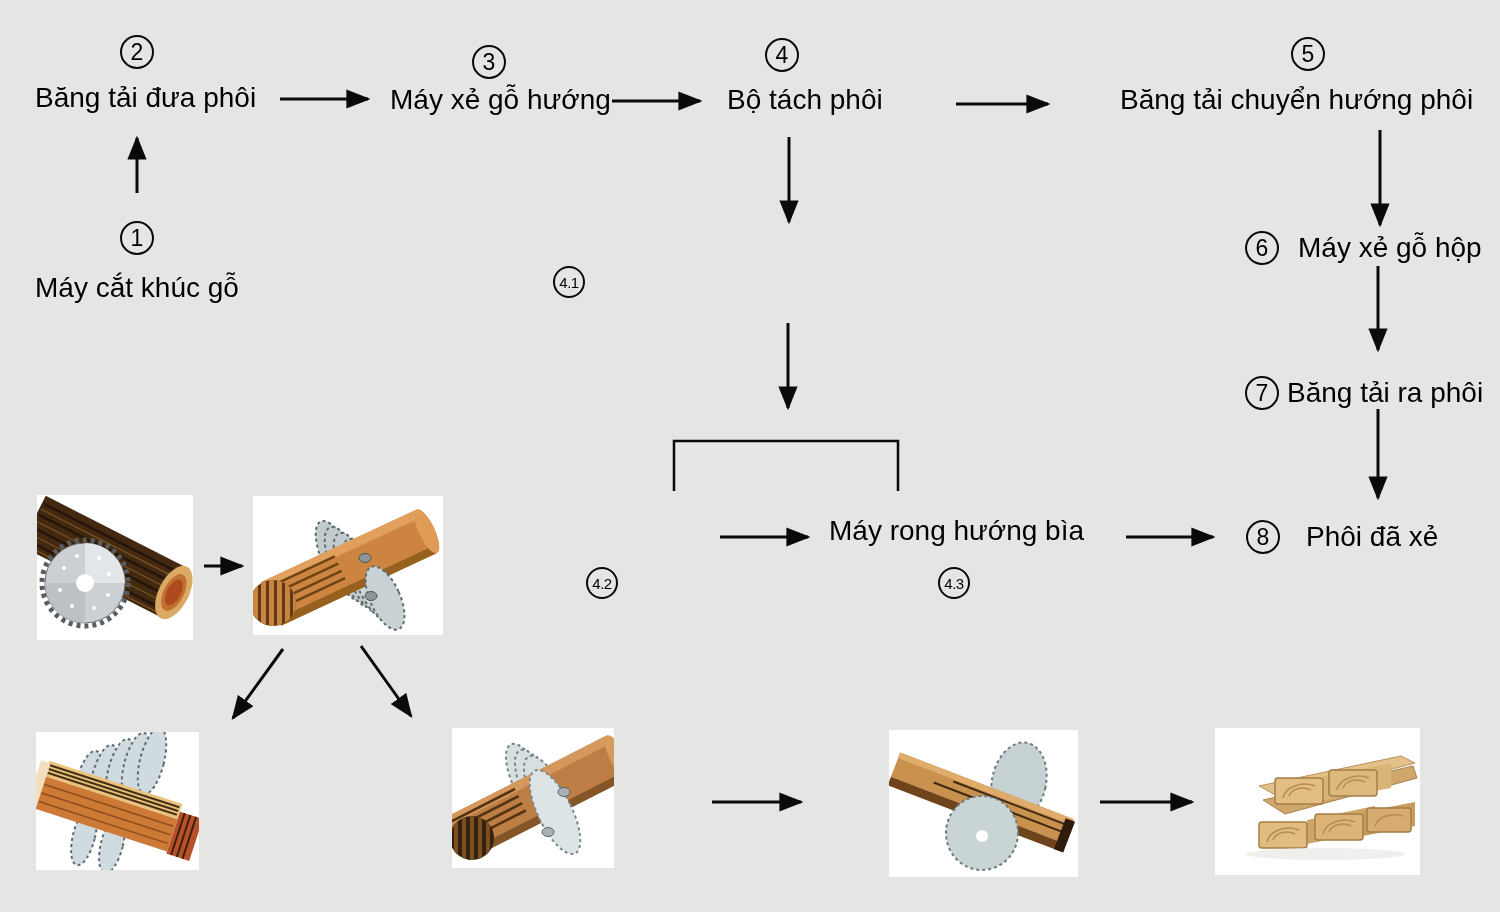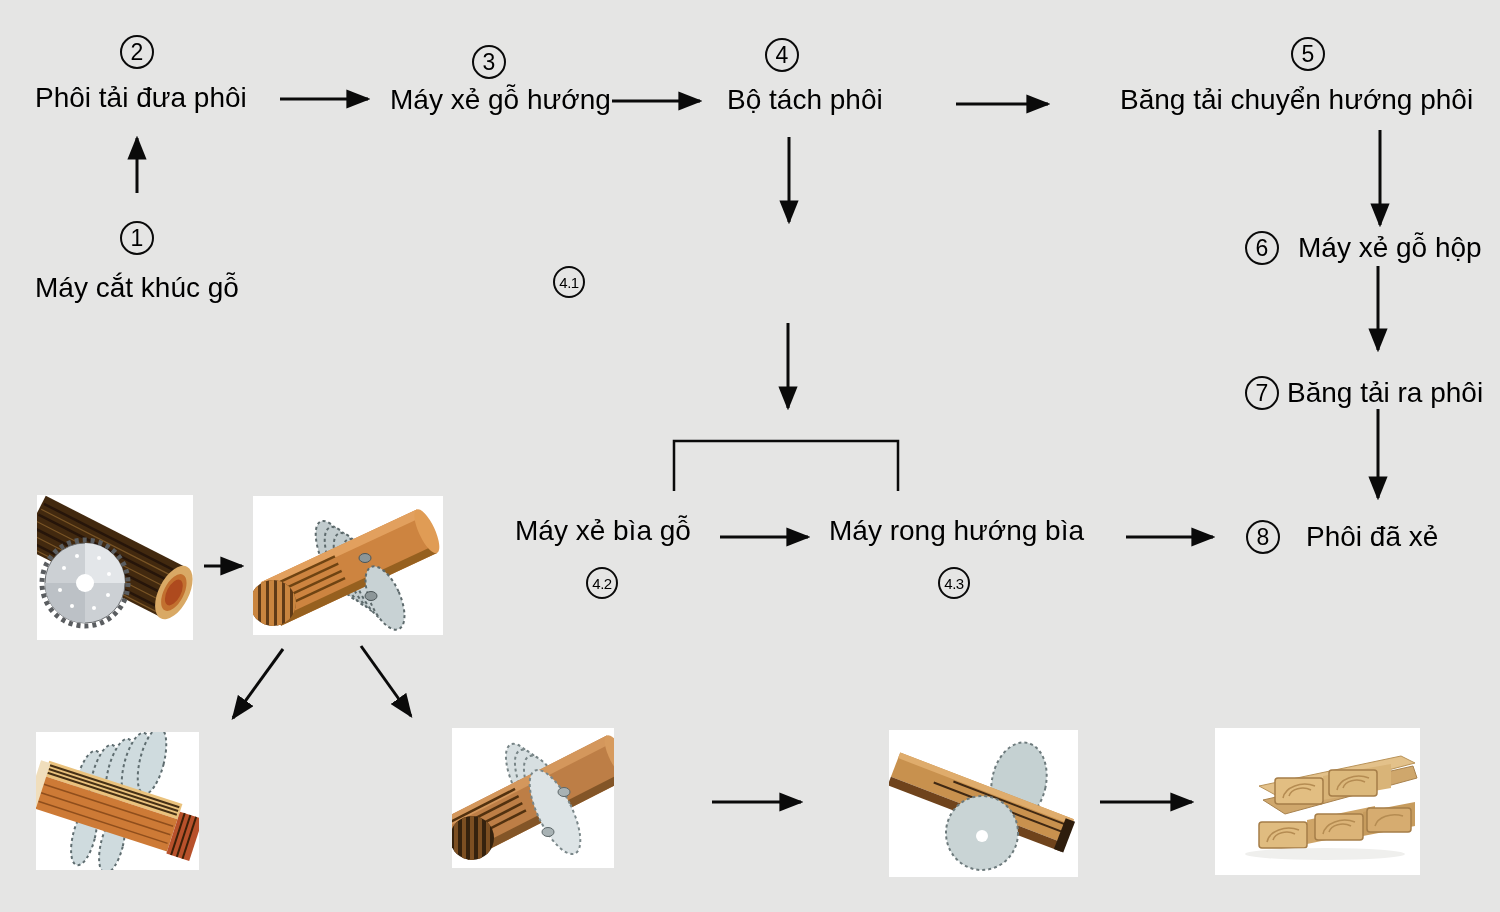--- a/index.html
+++ b/index.html
@@ -44,34 +44,33 @@
       <line x1="361" y1="646" x2="411" y2="716" marker-end="url(#ah)"></line>
       <line x1="712" y1="802" x2="801" y2="802" marker-end="url(#ah)"></line>
       <line x1="1100" y1="802" x2="1192" y2="802" marker-end="url(#ah)"></line>
     </g>
   </svg>
 
   <span class="badge" style="left:137px;top:238px">1</span>
   <span class="lbl" style="left:35px;top:288px">Máy cắt khúc gỗ</span>
 
   <span class="badge" style="left:137px;top:52px">2</span>
-  <span class="lbl" style="left:35px;top:98px">Phôi tải đưa phôi</span>
+  <span class="lbl" style="left:35px;top:98px">Băng tải đưa phôi</span>
 
   <span class="badge" style="left:489px;top:62px">3</span>
   <span class="lbl" style="left:390px;top:100px">Máy xẻ gỗ hướng</span>
 
   <span class="badge" style="left:782px;top:55px">4</span>
   <span class="lbl" style="left:727px;top:100px">Bộ tách phôi</span>
 
   <span class="badge" style="left:1308px;top:54px">5</span>
   <span class="lbl" style="left:1120px;top:100px">Băng tải chuyển hướng phôi</span>
 
   <span class="badge sm" style="left:569px;top:282px">4.1</span>
 
-  <span class="lbl" style="left:515px;top:531px">Máy xẻ bìa gỗ</span>
   <span class="badge sm" style="left:602px;top:583px">4.2</span>
 
   <span class="lbl" style="left:829px;top:531px">Máy rong hướng bìa</span>
   <span class="badge sm" style="left:954px;top:583px">4.3</span>
 
   <span class="badge" style="left:1262px;top:248px">6</span>
   <span class="lbl" style="left:1298px;top:248px">Máy xẻ gỗ hộp</span>
 
   <span class="badge" style="left:1262px;top:393px">7</span>
   <span class="lbl" style="left:1287px;top:393px">Băng tải ra phôi</span>

